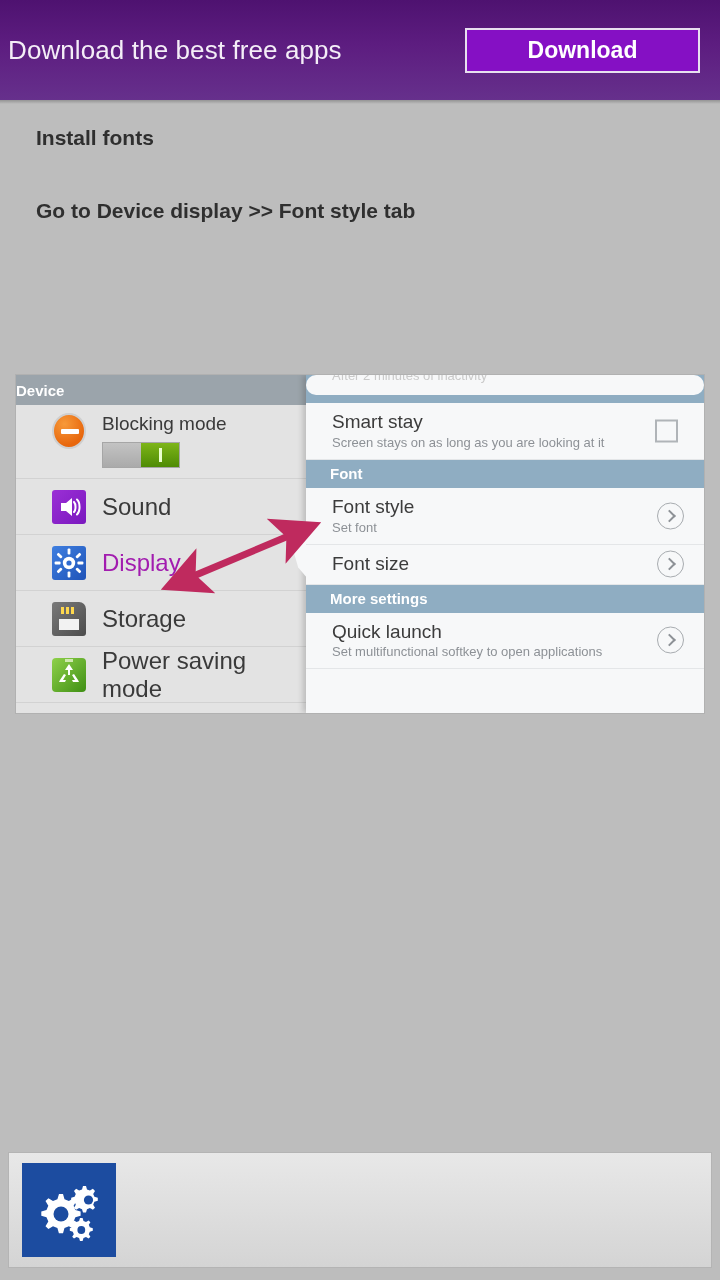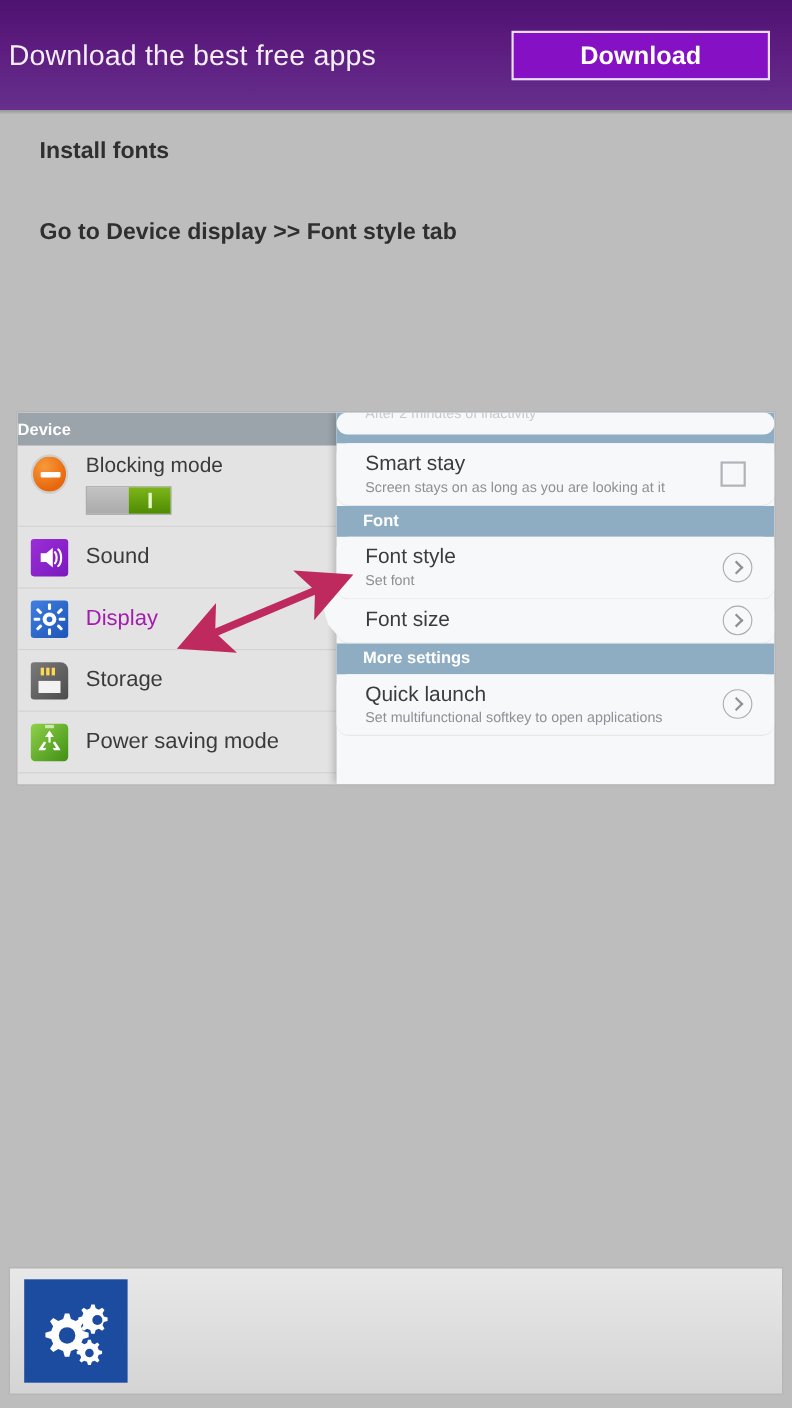--- a/index.html
+++ b/index.html
@@ -61,24 +61,24 @@
     background:#e3e3e3;
   }
   .dev-header {
     height:30px; background:#9ba4ab;
     display:flex; align-items:center; 
     color:#ffffff; font-size:15px; font-weight:bold;
   }
   .lrow {
     position:relative; height:56px;
     border-bottom:1px solid #d2d2d2;
-    display:flex; align-items:center; padding-left:12px;
+    display:flex; align-items:center; padding-left:36px;
   }
   .lrow.blocking { height:74px; align-items:flex-start; padding-top:8px; border-bottom:1px solid #d2d2d2;}
-  .lrow-label { font-size:20px; color:#3a3a3a; margin-left:16px; }
+  .lrow-label { font-size:24px; color:#3a3a3a; margin-left:16px; }
   .lrow-label.active { color:#a21caf; }
 
   
   .ic { width:34px; height:34px; flex:0 0 34px; position:relative; }
   .ic-dnd {
     border-radius:50%;
     background:radial-gradient(circle at 35% 28%, #f79a3a, #e8670d 70%);
     border:2px solid #cfcfcf;
     width:36px; height:36px;
   }
@@ -118,21 +118,21 @@
     border-radius:10px;
   }
   .cut-top span { display:block; margin-top:-7px; }
   .sec-header {
     height:28px; background:#8fadc2;
     display:flex; align-items:center; padding-left:24px;
     color:#ffffff; font-size:15px; font-weight:bold;
   }
   .rrow {
     position:relative; padding:8px 0 9px 26px;
-    border-bottom:1px solid #e4e6e8; background:#f7f8f9;border-radius:11px;
+    border-bottom:1px solid #e4e6e8; background:#f7f8f9;
   }
   .rrow-title { font-size:19px; color:#3c3c3c; line-height:1.15; }
   .rrow-sub { font-size:13px; color:#8d9196; margin-top:2px; }
   .checkbox {
     position:absolute; right:26px; top:50%; transform:translateY(-50%);
     width:23px; height:23px; border:2px solid #b0b4b8; background:#f7f8f9;
   }
   .chev {
     position:absolute; right:20px; top:50%; transform:translateY(-50%);
     width:27px; height:27px; border:1.6px solid #a8acb0; border-radius:50%;

